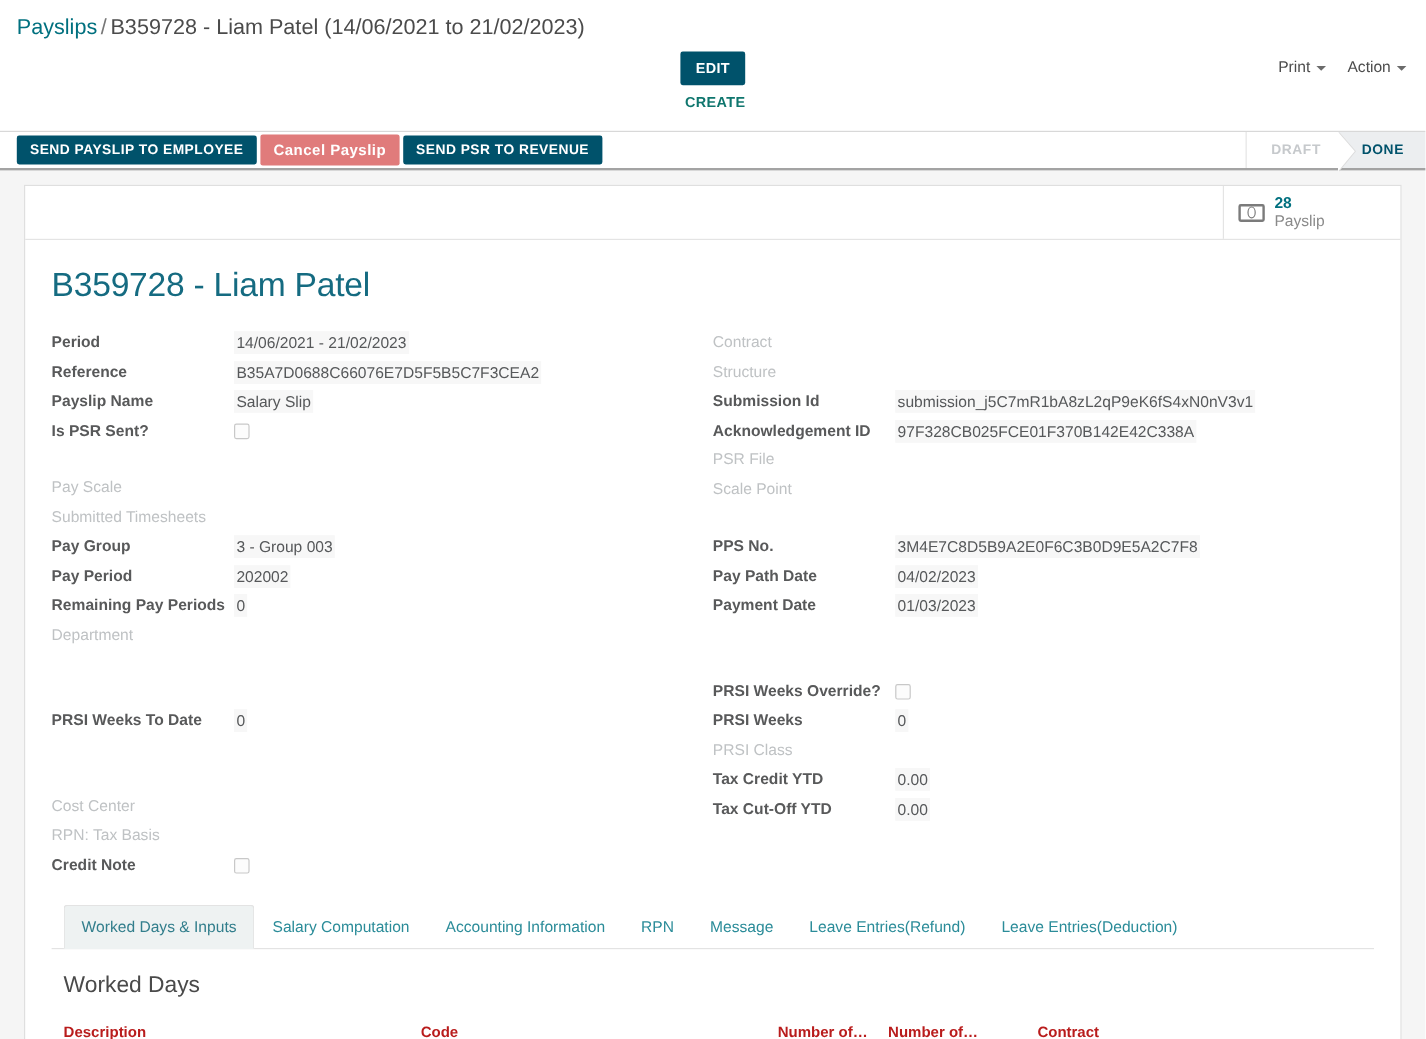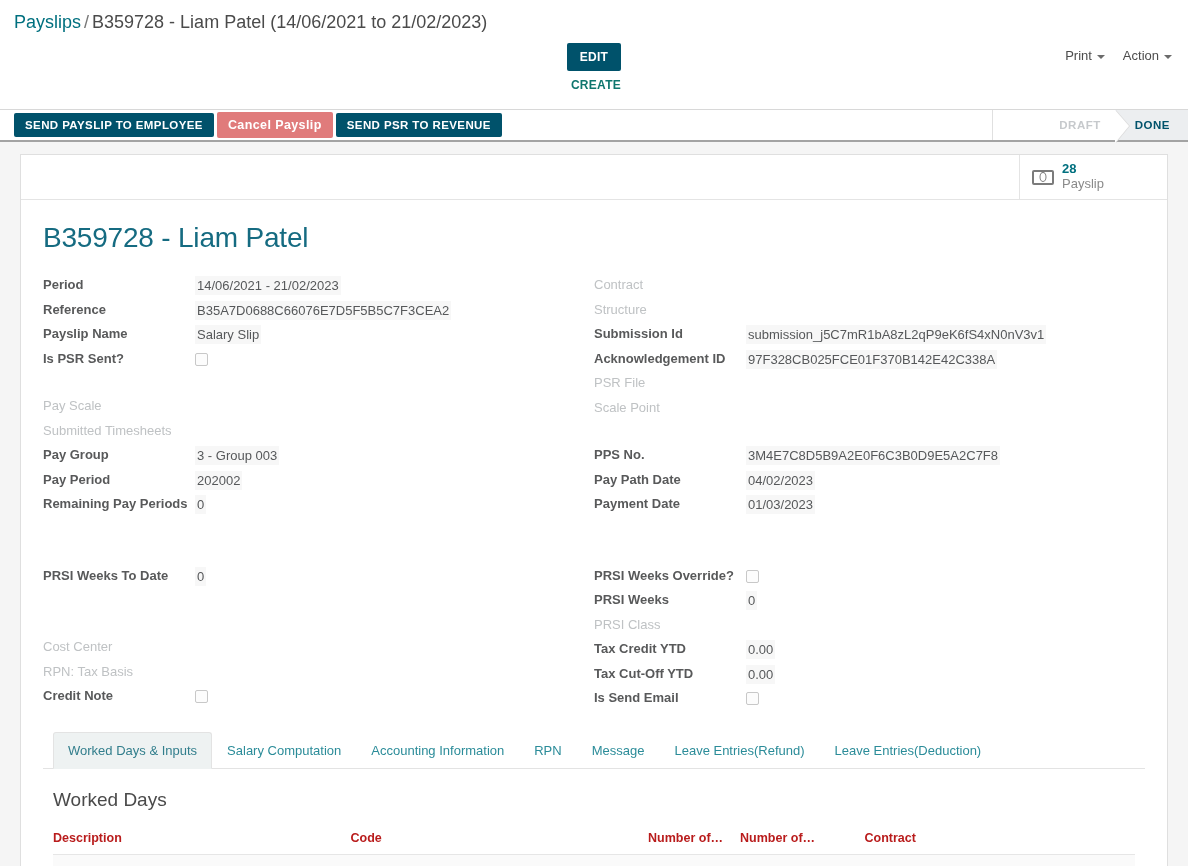--- a/index.html
+++ b/index.html
@@ -101,21 +101,20 @@
     white-space: nowrap;
   }
   .sb-btn.primary { background: #00526b; }
   .sb-btn.danger  { background: #e07b7b; font-weight: bold; text-transform: none; font-size: 12.5px;}
 
   .statusbar {
     margin-left: auto;
     display: flex;
     align-items: stretch;
     border-left: 1px solid #e0e0e0;
-    padding-left: 46px;
   }
   .st-item {
     position: relative;
     display: flex;
     align-items: center;
     padding: 0 14px 0 20px;
     font-size: 11.5px;
     font-weight: bold;
     letter-spacing: .5px;
     background: #ffffff;
@@ -380,20 +379,24 @@
                   <td class="fvalue"><span class="val-chip">3 - Group 003</span></td>
                 </tr>
                 <tr class="frow">
                   <td class="flabel">Pay Period</td>
                   <td class="fvalue"><span class="val-chip">202002</span></td>
                 </tr>
                 <tr class="frow">
                   <td class="flabel">Remaining Pay Periods</td>
                   <td class="fvalue"><span class="val-chip">0</span></td>
                 </tr>
+                <tr class="frow">
+                  <td class="flabel empty-label">Department</td>
+                  <td class="fvalue"></td>
+                </tr>
                 <tr class="spacer-row-lg">
                   <td colspan="2"></td>
                 </tr>
                 <tr class="frow">
                   <td class="flabel">PRSI Weeks To Date</td>
                   <td class="fvalue"><span class="val-chip">0</span></td>
                 </tr>
                 <tr class="spacer-row-lg">
                   <td colspan="2"></td>
                 </tr>
@@ -470,24 +473,20 @@
                   <td class="flabel empty-label">PRSI Class</td>
                   <td class="fvalue"></td>
                 </tr>
                 <tr class="frow">
                   <td class="flabel">Tax Credit YTD</td>
                   <td class="fvalue"><span class="val-chip">0.00</span></td>
                 </tr>
                 <tr class="frow">
                   <td class="flabel">Tax Cut-Off YTD</td>
                   <td class="fvalue"><span class="val-chip">0.00</span></td>
-                </tr>
-                <tr class="frow">
-                  <td class="flabel">Is Send Email</td>
-                  <td class="fvalue"><span class="cb"></span></td>
                 </tr>
               </tbody>
           </table>
         </div>
 
       </div>
 
       <div class="notebook">
         <div class="tabs" id="notebook-tabs">
             <div class="tab active">Worked Days &amp; Inputs</div>

